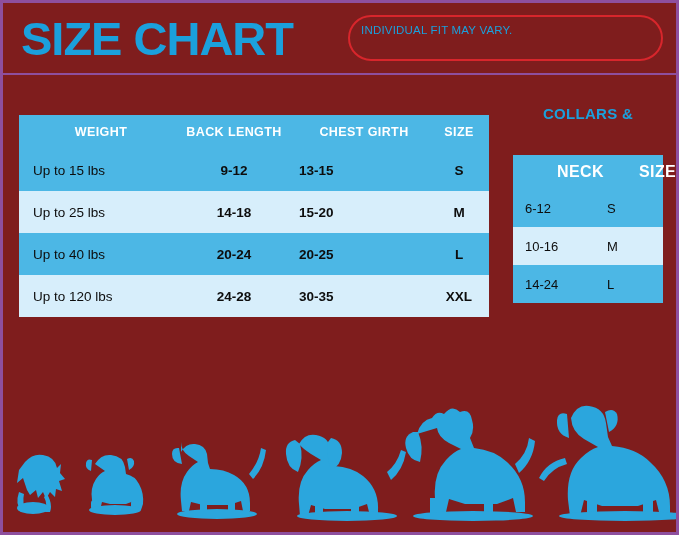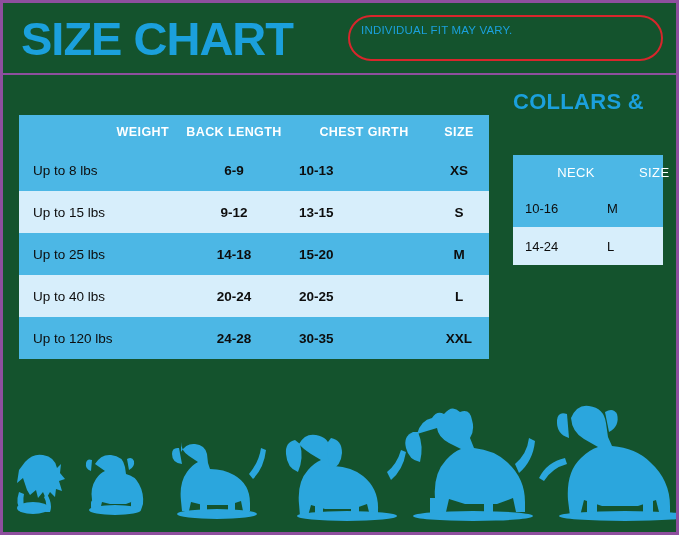--- a/index.html
+++ b/index.html
@@ -4,21 +4,21 @@
 <style>
   * { box-sizing: border-box; margin: 0; padding: 0; }
   html, body {
     width: 679px; height: 535px;
     background: #ffffff;
     font-family: "Liberation Sans", sans-serif;
   }
   #page {
     position: relative;
     width: 679px; height: 535px;
-    background: #14532d;
+    background: #7f1d1d;
     border: 3px solid #8e4f9e;
     overflow: hidden;
   }
 
   
   .header {
     position: absolute;
     left: 0; top: 0;
     width: 673px;
     height: 72px;
@@ -60,27 +60,28 @@
   .sec-apparel {
     position: absolute;
     left: 18px; top: 84px;
     font-size: 17px;
     font-weight: bold;
     color: #1ba0dc;
     letter-spacing: 0.3px;
   }
   .sec-collars {
     position: absolute;
-    left: 510px; top: 88px;
+    left: 510px; top: 100px;
     width: 150px;
-    font-size: 22px;
+    font-size: 15px;
     font-weight: bold;
     line-height: 21px;
     color: #1ba0dc;
     letter-spacing: 0.3px;
+    text-align: center;
   }
 
   
   .apparel-table {
     position: absolute;
     left: 16px; top: 112px;
     width: 470px;
     border-collapse: collapse;
     table-layout: fixed;
   }
@@ -96,35 +97,35 @@
     height: 42px;
     font-size: 13.5px;
     color: #0d0d0d;
   }
   .apparel-table tbody tr:nth-child(odd) td { background: #4cb7e5; }
   .apparel-table tbody tr:nth-child(even) td { background: #d7eefb; }
   .col-weight { width: 150px; text-align: left; padding-left: 14px; }
   .col-back   { width: 130px; text-align: center; font-weight: bold; }
   .col-chest  { width: 130px; font-weight: bold; }
   .col-size   { width: 60px;  text-align: center; font-weight: bold; }
-  .apparel-table th.col-weight { text-align: right; padding-left: 14px; }
+  .apparel-table th.col-weight { text-align: center; padding-left: 14px; }
 
   
   .collars-table {
     position: absolute;
     left: 510px; top: 152px;
     width: 150px;
     border-collapse: collapse;
     table-layout: fixed;
   }
   .collars-table th {
     background: #4cb7e5;
     color: #ffffff;
-    font-size: 13px;
-    font-weight: normal;
+    font-size: 16px;
+    font-weight: bold;
     height: 34px;
     letter-spacing: 0.4px;
     padding-left: 44px;
   }
   .collars-table td {
     height: 38px;
     font-size: 13px;
     color: #0d0d0d;
     text-align: left;
     padding-left: 12px;
@@ -160,26 +161,20 @@
     <thead>
       <tr>
         <th class="col-weight">WEIGHT</th>
         <th class="col-back">BACK LENGTH</th>
         <th class="col-chest">CHEST GIRTH</th>
         <th class="col-size">SIZE</th>
       </tr>
     </thead>
     <tbody>
       <tr>
-        <td class="col-weight">Up to 8 lbs</td>
-        <td class="col-back">6-9</td>
-        <td class="col-chest">10-13</td>
-        <td class="col-size">XS</td>
-      </tr>
-      <tr>
         <td class="col-weight">Up to 15 lbs</td>
         <td class="col-back">9-12</td>
         <td class="col-chest">13-15</td>
         <td class="col-size">S</td>
       </tr>
       <tr>
         <td class="col-weight">Up to 25 lbs</td>
         <td class="col-back">14-18</td>
         <td class="col-chest">15-20</td>
         <td class="col-size">M</td>
@@ -204,20 +199,24 @@
   </div>
 
   <table class="collars-table">
     <thead>
       <tr>
         <th class="c-neck">NECK</th>
         <th class="c-size">SIZE</th>
       </tr>
     </thead>
     <tbody>
+      <tr>
+        <td class="c-neck">6-12</td>
+        <td class="c-size">S</td>
+      </tr>
       <tr>
         <td class="c-neck">10-16</td>
         <td class="c-size">M</td>
       </tr>
       <tr>
         <td class="c-neck">14-24</td>
         <td class="c-size">L</td>
       </tr>
     </tbody>
   </table>

